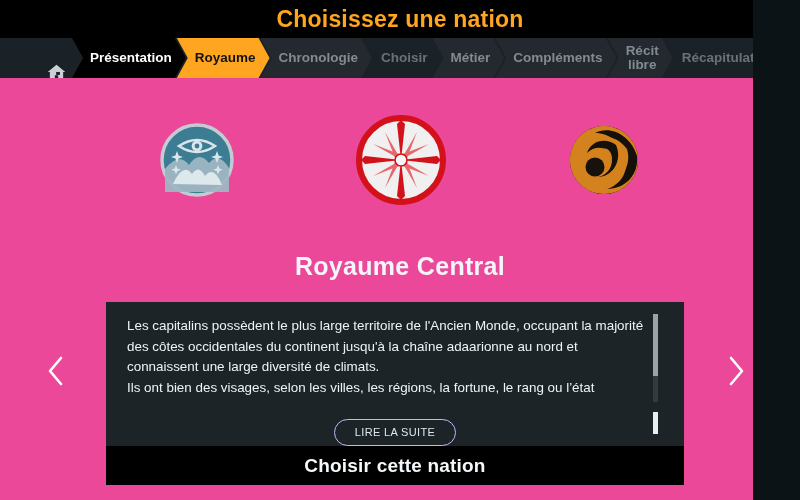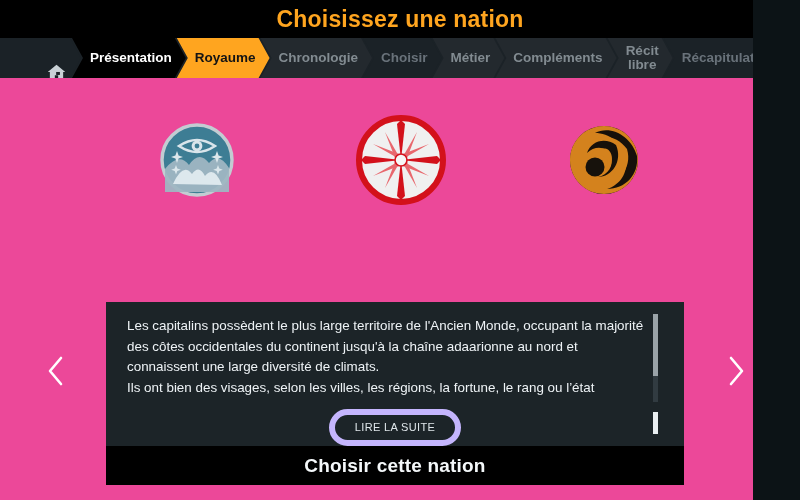--- a/index.html
+++ b/index.html
@@ -107,21 +107,21 @@
   }
   .scrollbar-thumb2{
     position:absolute; right:26px; top:110px; width:5px; height:22px;
     background:#e9eef1;
   }
   .read-more-wrap{
     position:absolute; left:0; bottom:16px; width:578px;
     display:flex; justify-content:center;
   }
   .read-more{
-    border:6px solid #c4b5fd;
+    border:1px solid #c4b5fd;
     border-radius:20px;
     background:transparent;
     color:#dfe6ea;
     font-size:11px;
     letter-spacing:.35px;
     padding:6px 20px 7px;
     cursor:pointer;
     font-family:"Liberation Sans", sans-serif;
   }
 
@@ -235,20 +235,21 @@
         <path d="M70 33 C64 13 44 2 28 10 C42 10 56 20 59 36 C61 50 53 62 40 66 C58 66 72 52 70 33 Z" fill="#16100a"></path>
         <path d="M60 26 C50 12 32 10 22 20 C36 17 48 25 50 38 C51 50 44 59 33 62 C50 62 66 46 60 26 Z" fill="#d4821d"></path>
         <path d="M49 22 C38 14 24 18 20 30 C28 22 40 23 44 33 C47 43 41 52 31 54 C45 54 56 38 49 22 Z" fill="#16100a"></path>
         <path d="M40 26 C31 24 22 30 22 39 C26 32 34 30 39 35 C43 40 41 48 34 50 C45 49 49 31 40 26 Z" fill="#d4821d"></path>
         <circle cx="28" cy="44" r="9.5" fill="#17120c"></circle>
       </svg>
     </div>
 
   </div>
 
+  <div class="nation-name">Royaume Central</div>
 
   <div class="desc-card">
     <div class="desc-text">Les capitalins possèdent le plus large territoire de l'Ancien Monde, occupant la majorité des côtes occidentales du continent jusqu'à la chaîne adaarionne au nord et connaissent une large diversité de climats.
 Ils ont bien des visages, selon les villes, les régions, la fortune, le rang ou l’état</div>
     <div class="scrollbar-track">
       <div class="scrollbar-thumb"></div>
     </div>
     <div class="scrollbar-thumb2"></div>
     <div class="read-more-wrap">
       <button class="read-more">LIRE LA SUITE</button>

